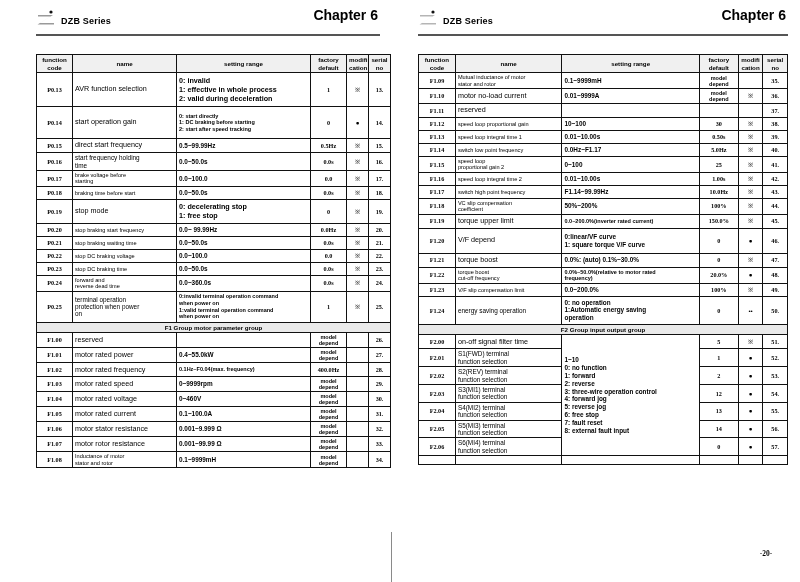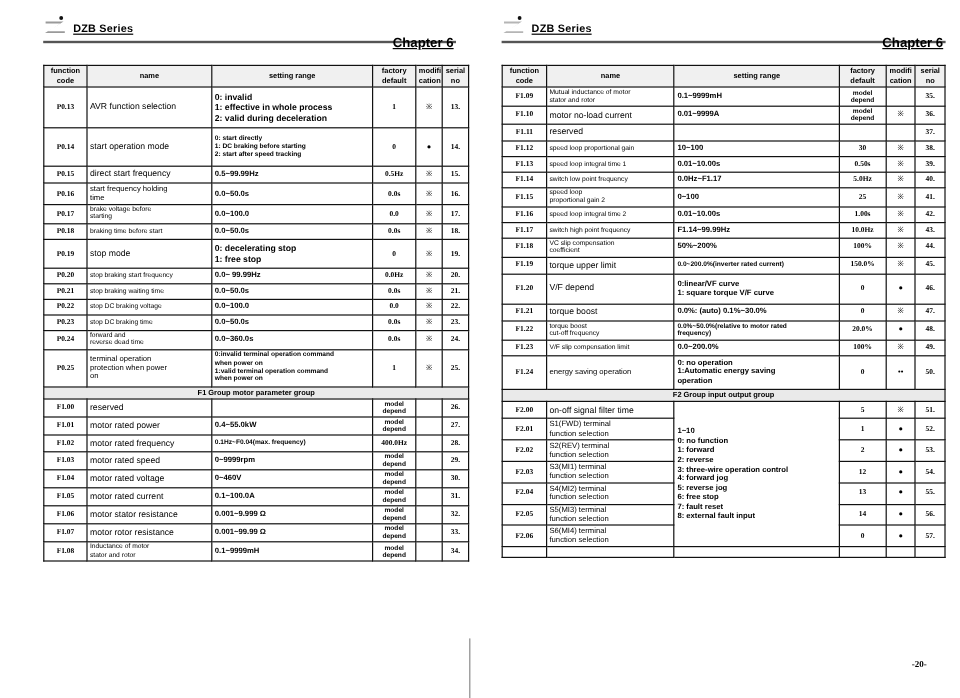--- a/index.html
+++ b/index.html
@@ -44,49 +44,47 @@
     background: #8a8a8a;
   }
 
   
   .pg-header {
     position: relative;
     height: 30px;
   }
   .hdr-row {
     display: flex;
-    align-items: center;
+    align-items: flex-start;
     justify-content: space-between;
     height: 22px;
-    text-decoration: underline;
   }
   .brand {
     display: flex;
     align-items: flex-end;
     gap: 5px;
   }
   .logo {
     position: relative;
     width: 20px;
     height: 16px;
     display: inline-block;
   }
   .logo svg { display:block; }
   .brand-text {
     font-size: 9px;
     font-weight: bold;
     letter-spacing: .2px;
     line-height: 10px;
   }
   .chapter-text {
-    font-size: 11px;
+    font-size: 14px;
     font-weight: bold;
     line-height: 10px;
     padding-right: 2px;
-    margin-top: 29px;
   }
   .hdr-rule {
     height: 2px;
     background: #555;
     margin-top: 2px;
   }
   .hdr-rule.right { background:#555; }
 
   .overlay-reserved {
     position: absolute;
@@ -234,21 +232,21 @@
           <tr style="height: 34px;">
             <td class="c-code">P0.13</td>
             <td class="c-name big">AVR function selection</td>
             <td class="c-range big">0: invalid<br>1: effective in whole process<br>2: valid during deceleration</td>
             <td class="c-def">1</td>
             <td class="c-mod">※</td>
             <td class="c-ser">13.</td>
           </tr>
           <tr style="height: 32px;">
             <td class="c-code">P0.14</td>
-            <td class="c-name big">start operation mode</td>
+            <td class="c-name big">start operation gain</td>
             <td class="c-range sm">0: start directly<br>1: DC braking before starting<br>2: start after speed tracking</td>
             <td class="c-def">0</td>
             <td class="c-mod">●</td>
             <td class="c-ser">14.</td>
           </tr>
           <tr style="height: 14px;">
             <td class="c-code">P0.15</td>
             <td class="c-name big">direct start frequency</td>
             <td class="c-range mid">0.5~99.99Hz</td>
             <td class="c-def">0.5Hz</td>

